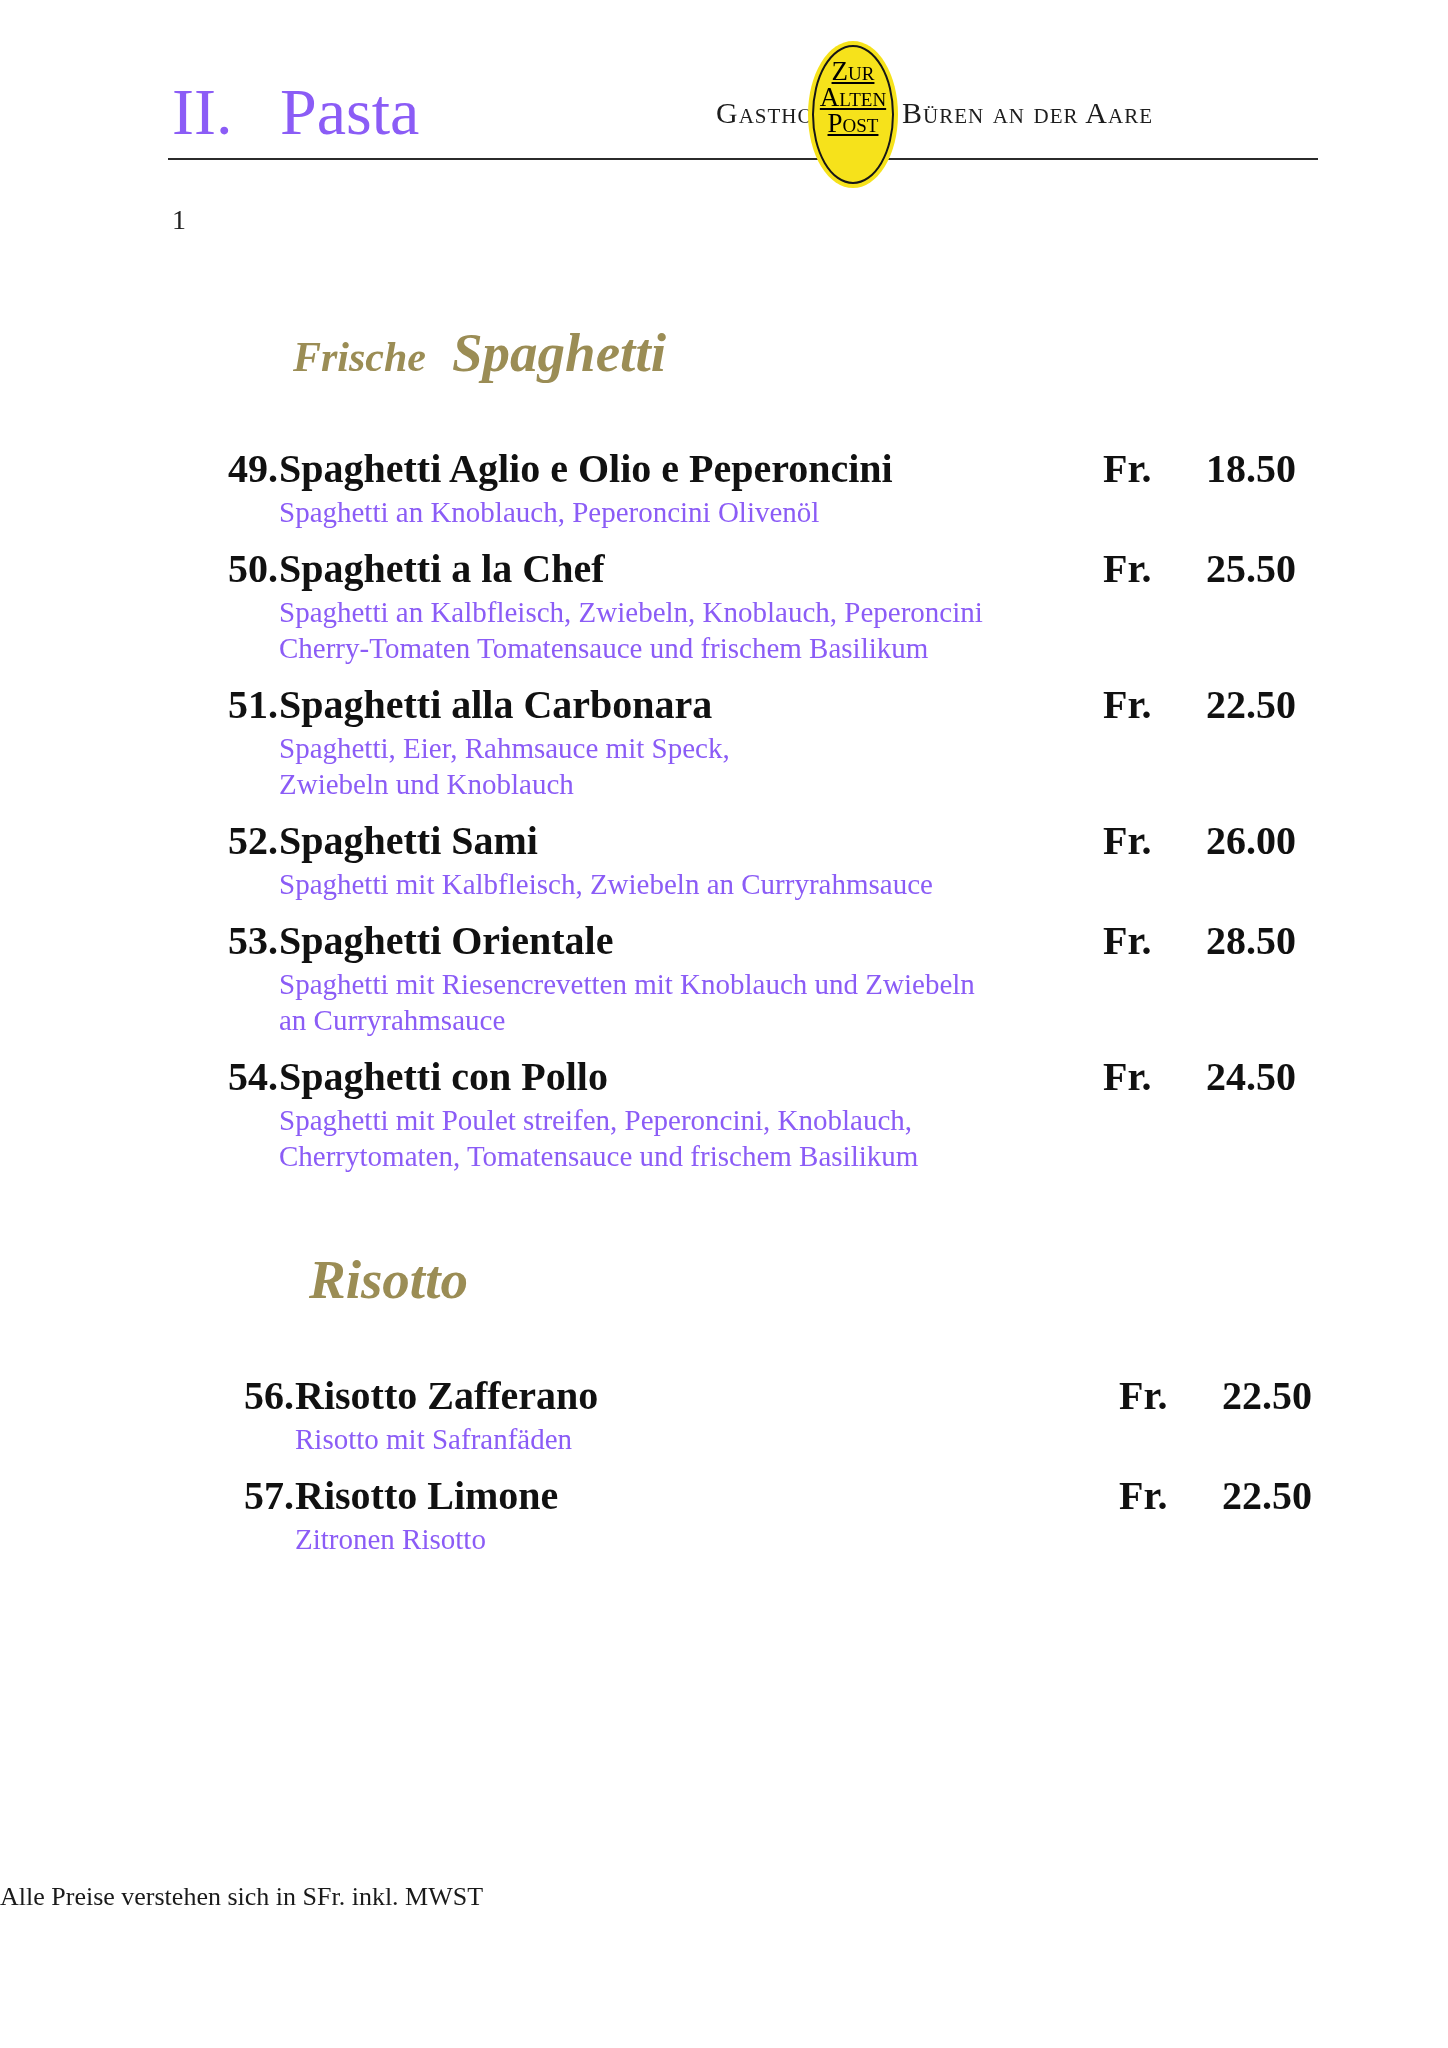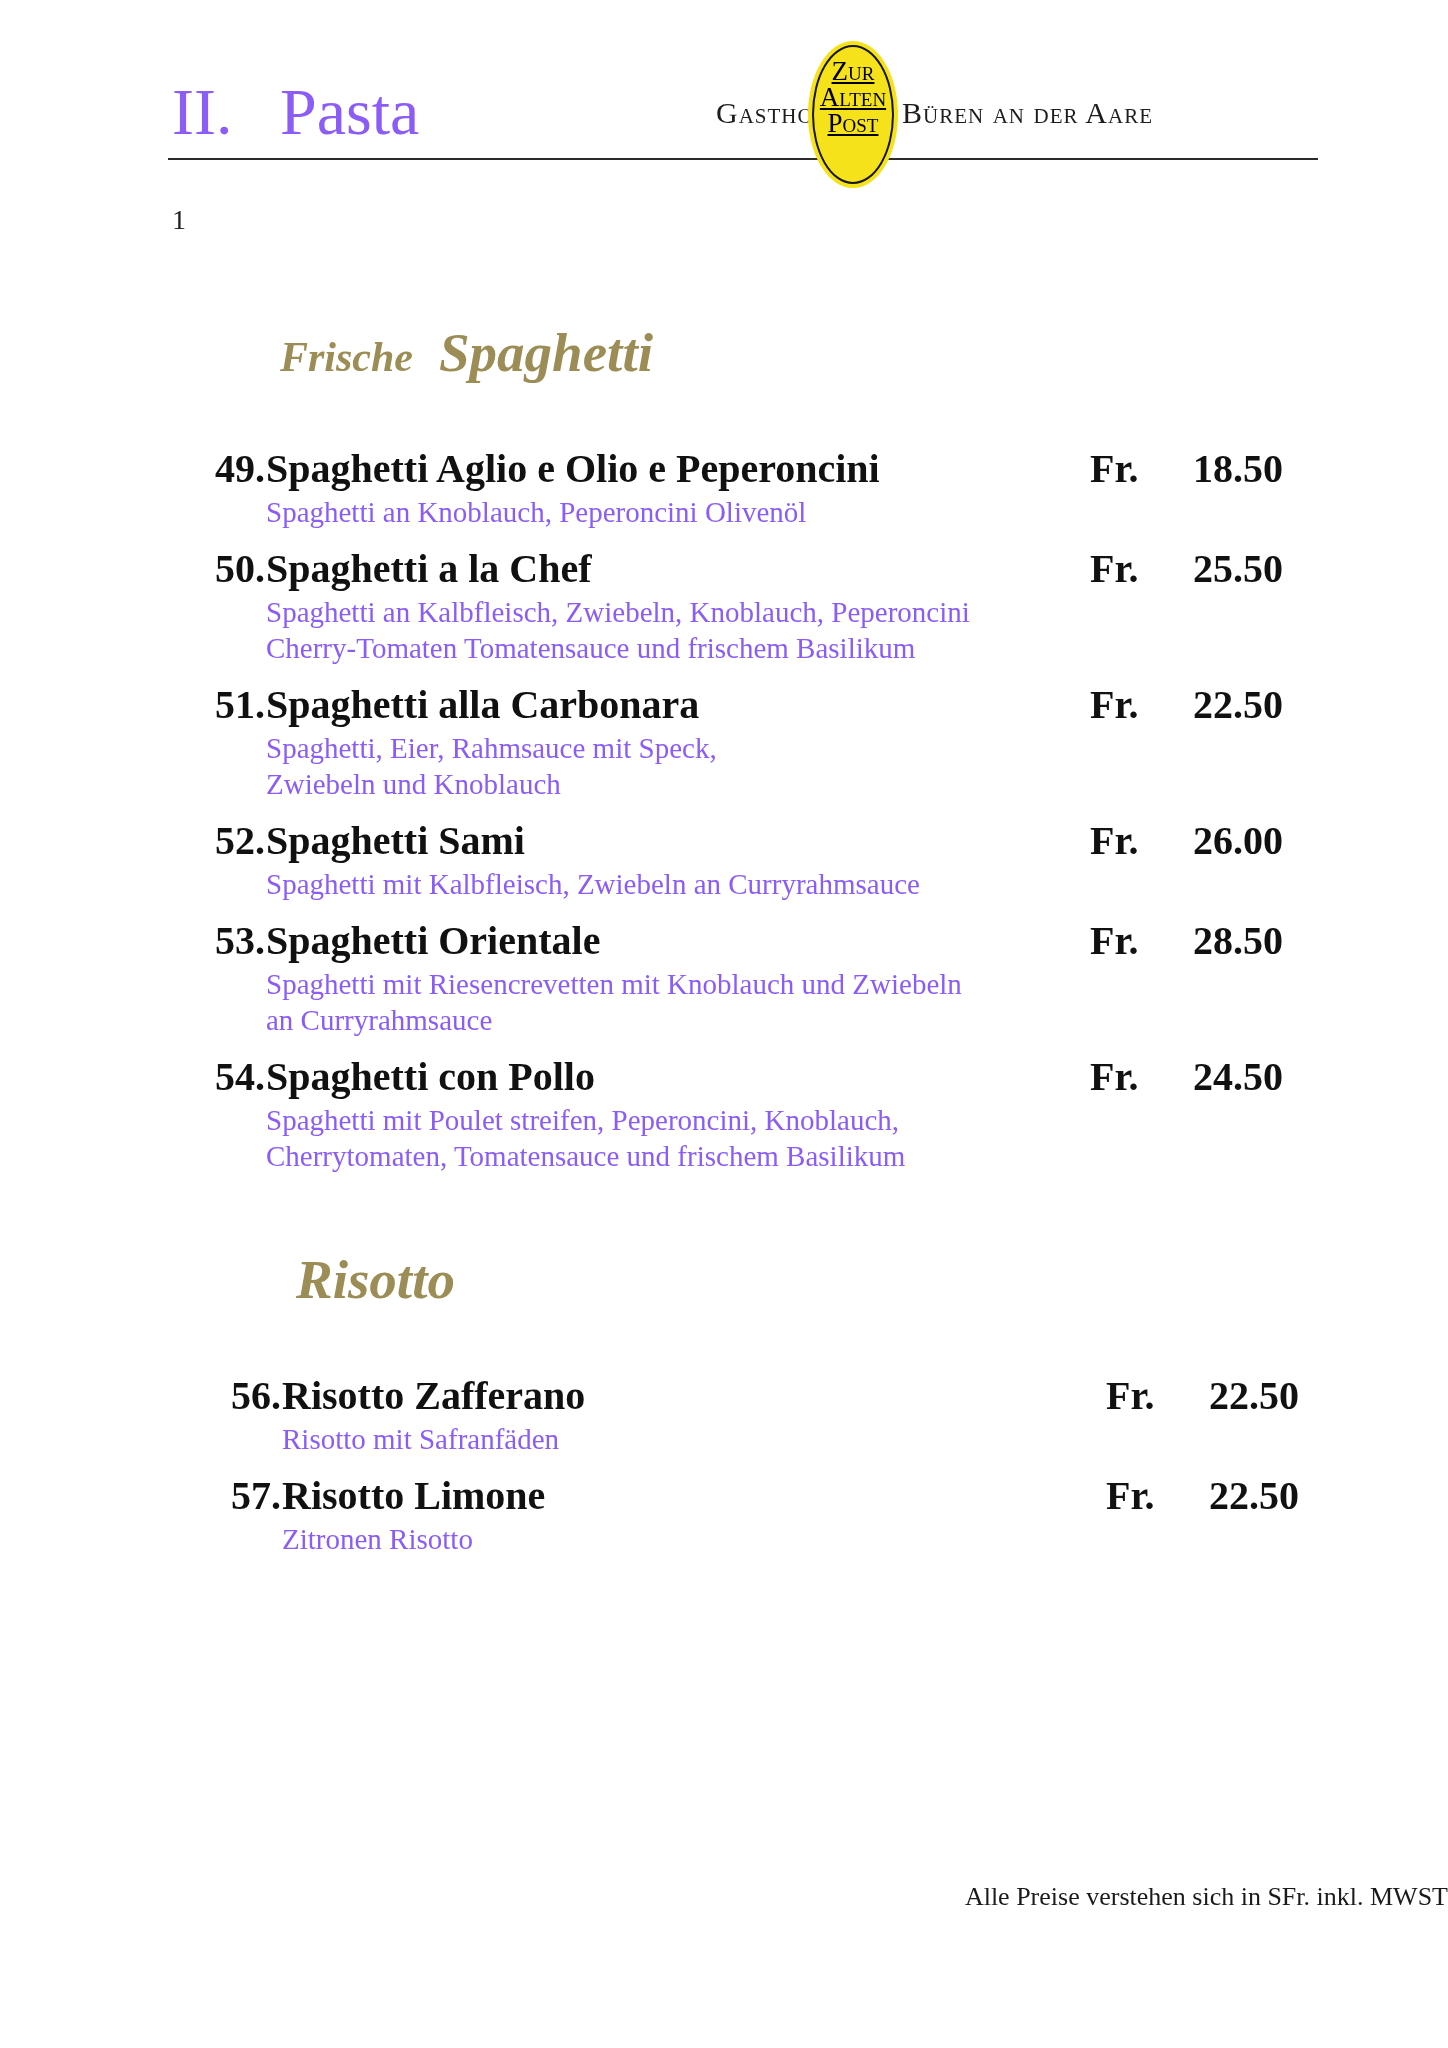--- a/index.html
+++ b/index.html
@@ -34,40 +34,40 @@
     border:2px solid #161616;border-radius:50%;
   }
   #logo-badge .badge-text{
     position:absolute;left:0;top:17px;width:100%;text-align:center;
     font-size:27px;line-height:26px;color:#000000;font-variant:small-caps;text-decoration:underline;
   }
   #page-number{
     position:absolute;left:172px;top:204px;font-size:28px;color:#222;
   }
   
-  .menu-section{position:absolute;left:3px;width:1334px;}
+  .menu-section{position:absolute;left:16px;width:1334px;}
   #section-0{top:318px;}
   #section-1{top:1245px;margin-left:16px;}
   .section-heading{
     margin:0 0 0 277px;height:70px;line-height:70px;color:#9B8D55;
     font-style:italic;font-weight:bold;white-space:nowrap;
   }
   .section-heading .prefix{font-size:42px;margin-right:26px;}
   .section-heading .main{font-size:55px;}
   .items{margin:56px 0 0 212px;width:1064px;}
   .item{display:grid;grid-template-columns:51px 824px 103px 1fr;align-items:baseline;}
   .item + .item{margin-top:14px;}
   .item .num,.item .title,.item .fr,.item .price{
     font-weight:bold;font-size:40px;line-height:50px;white-space:nowrap;
   }
   .item .price{text-align:right;}
   .item .desc{grid-column:2 / 5;font-size:29px;line-height:36px;color:#8b5cf6;}
   
   #footer-note{
-    position:absolute;left:0;top:1882px;width:1448px;text-align:right;
+    position:absolute;left:0;top:1882px;width:1448px;text-align:left;
     font-size:26px;color:#1a1a1a;
   }
 </style>
 </head>
 <body>
 
 <div id="canvas">
 
   <div id="page-heading">
     <span class="roman">II.</span><span>Pasta</span>

